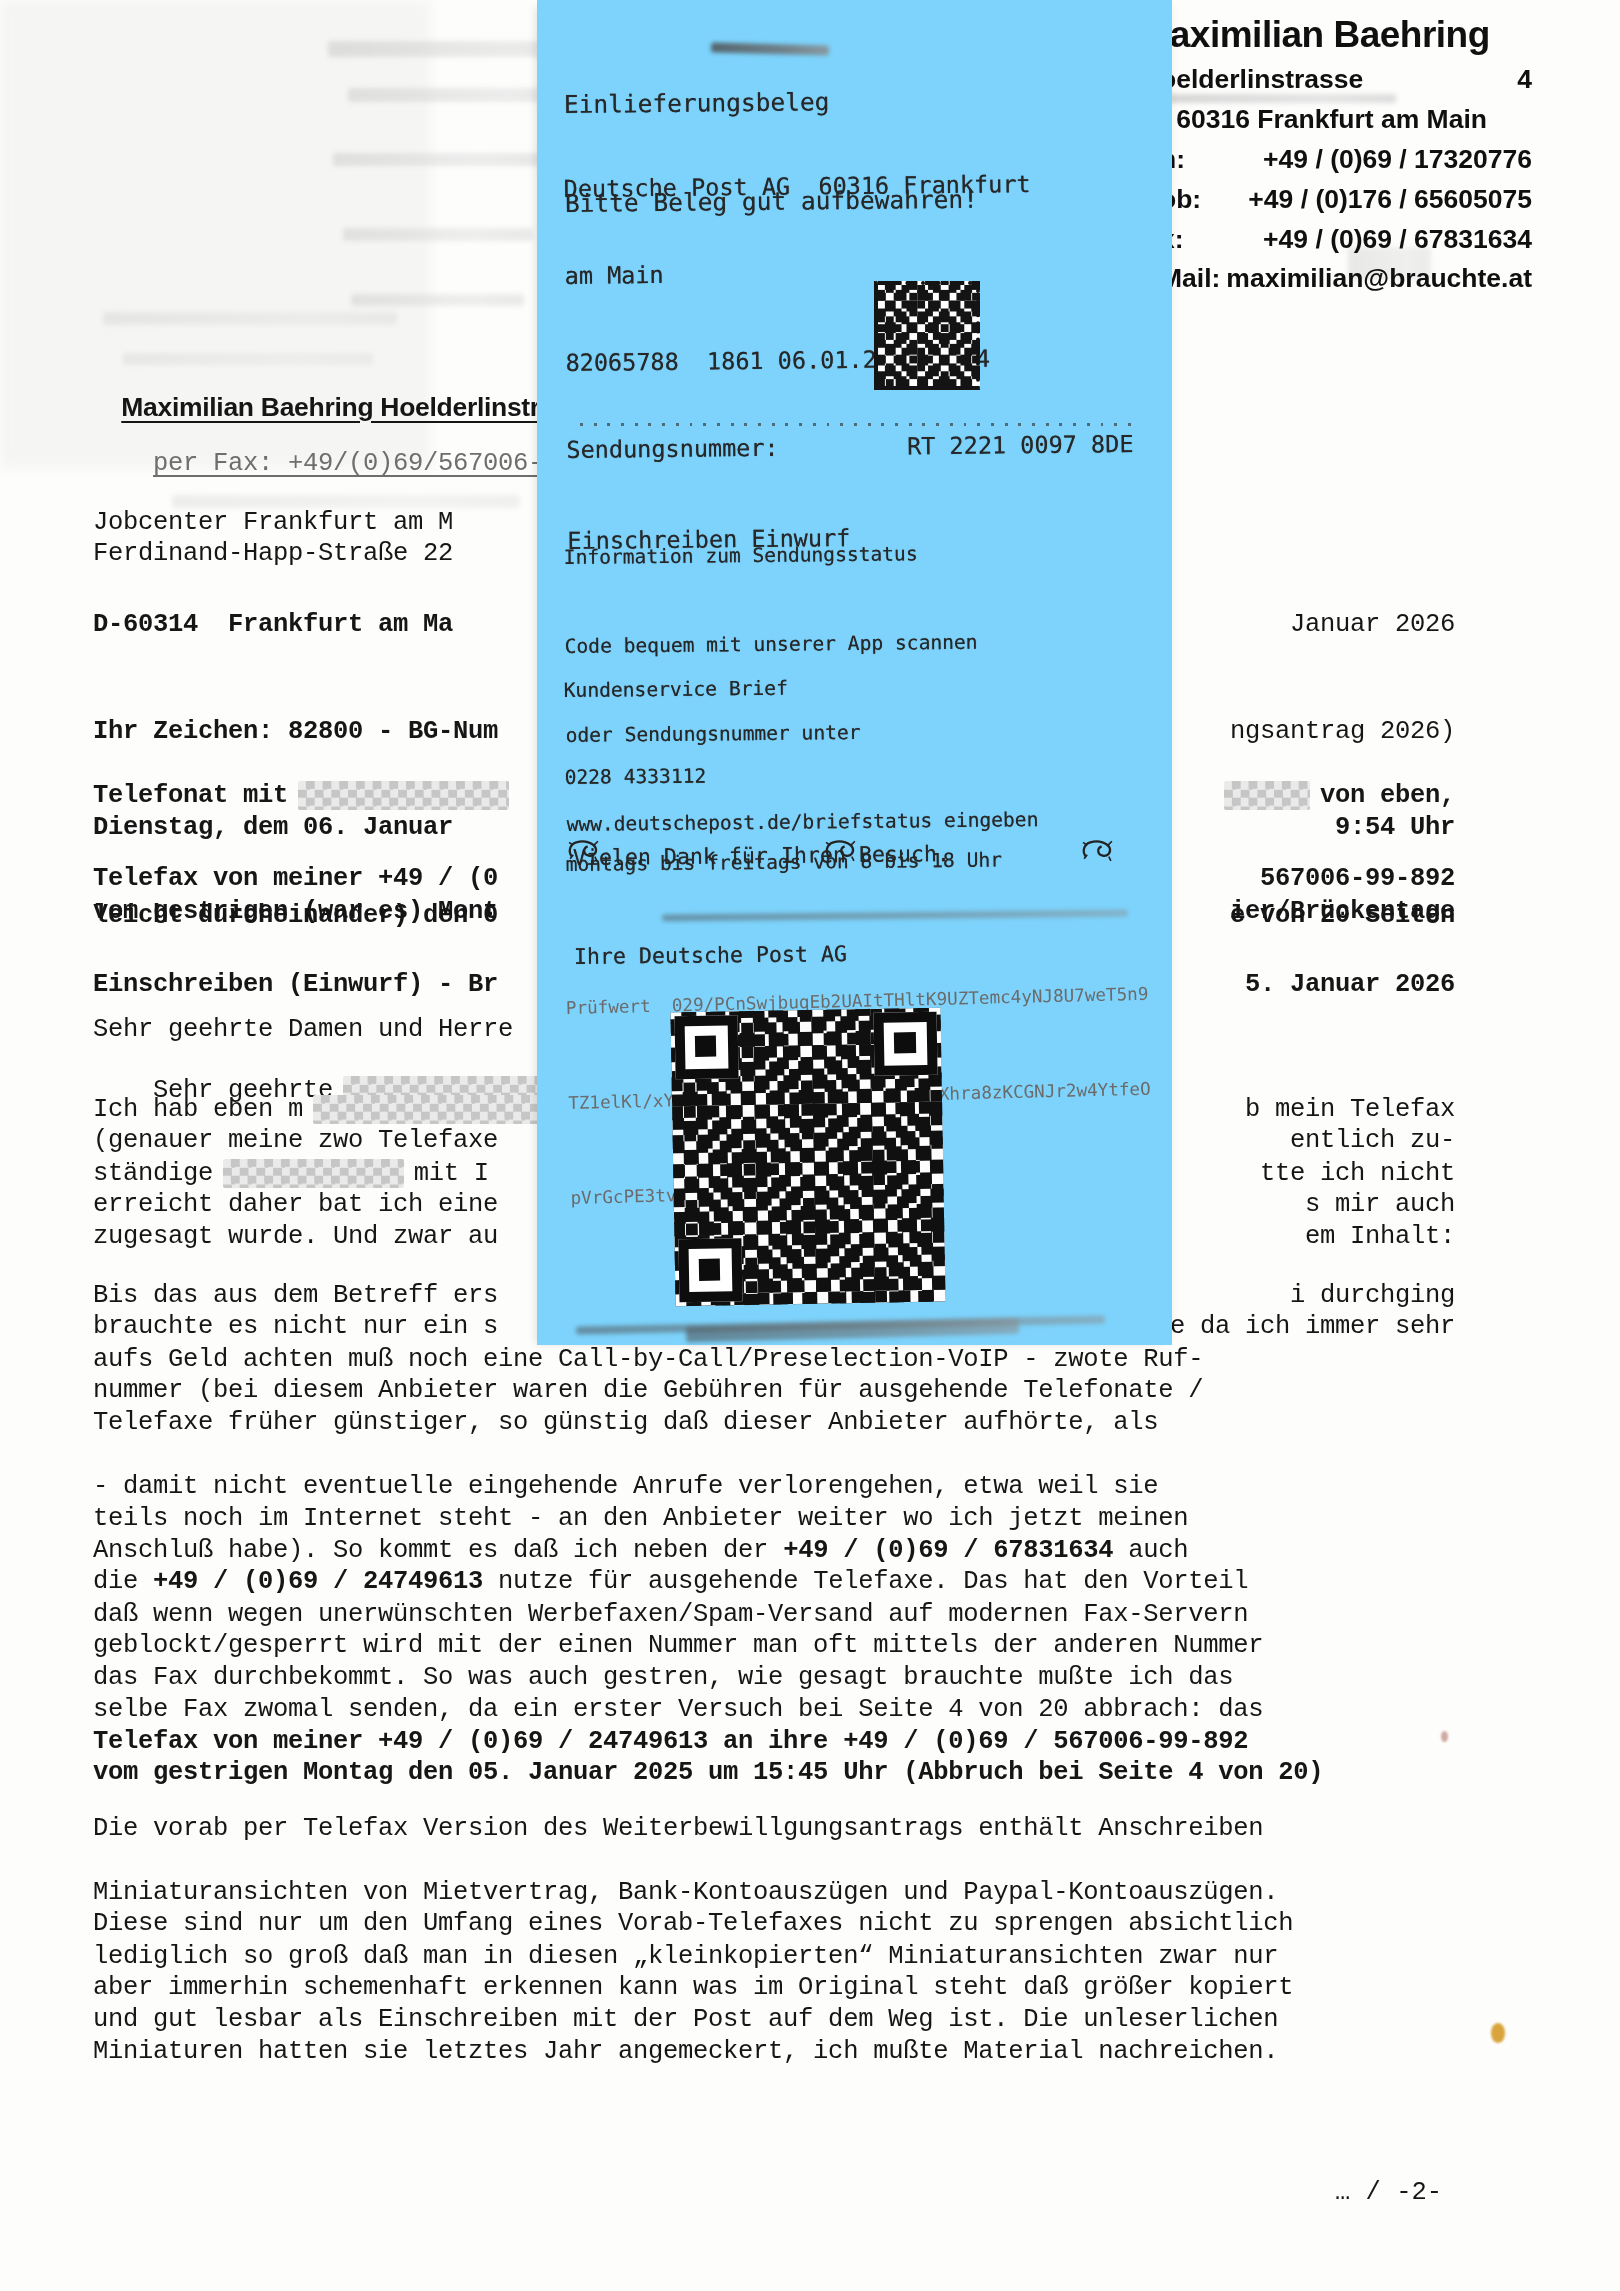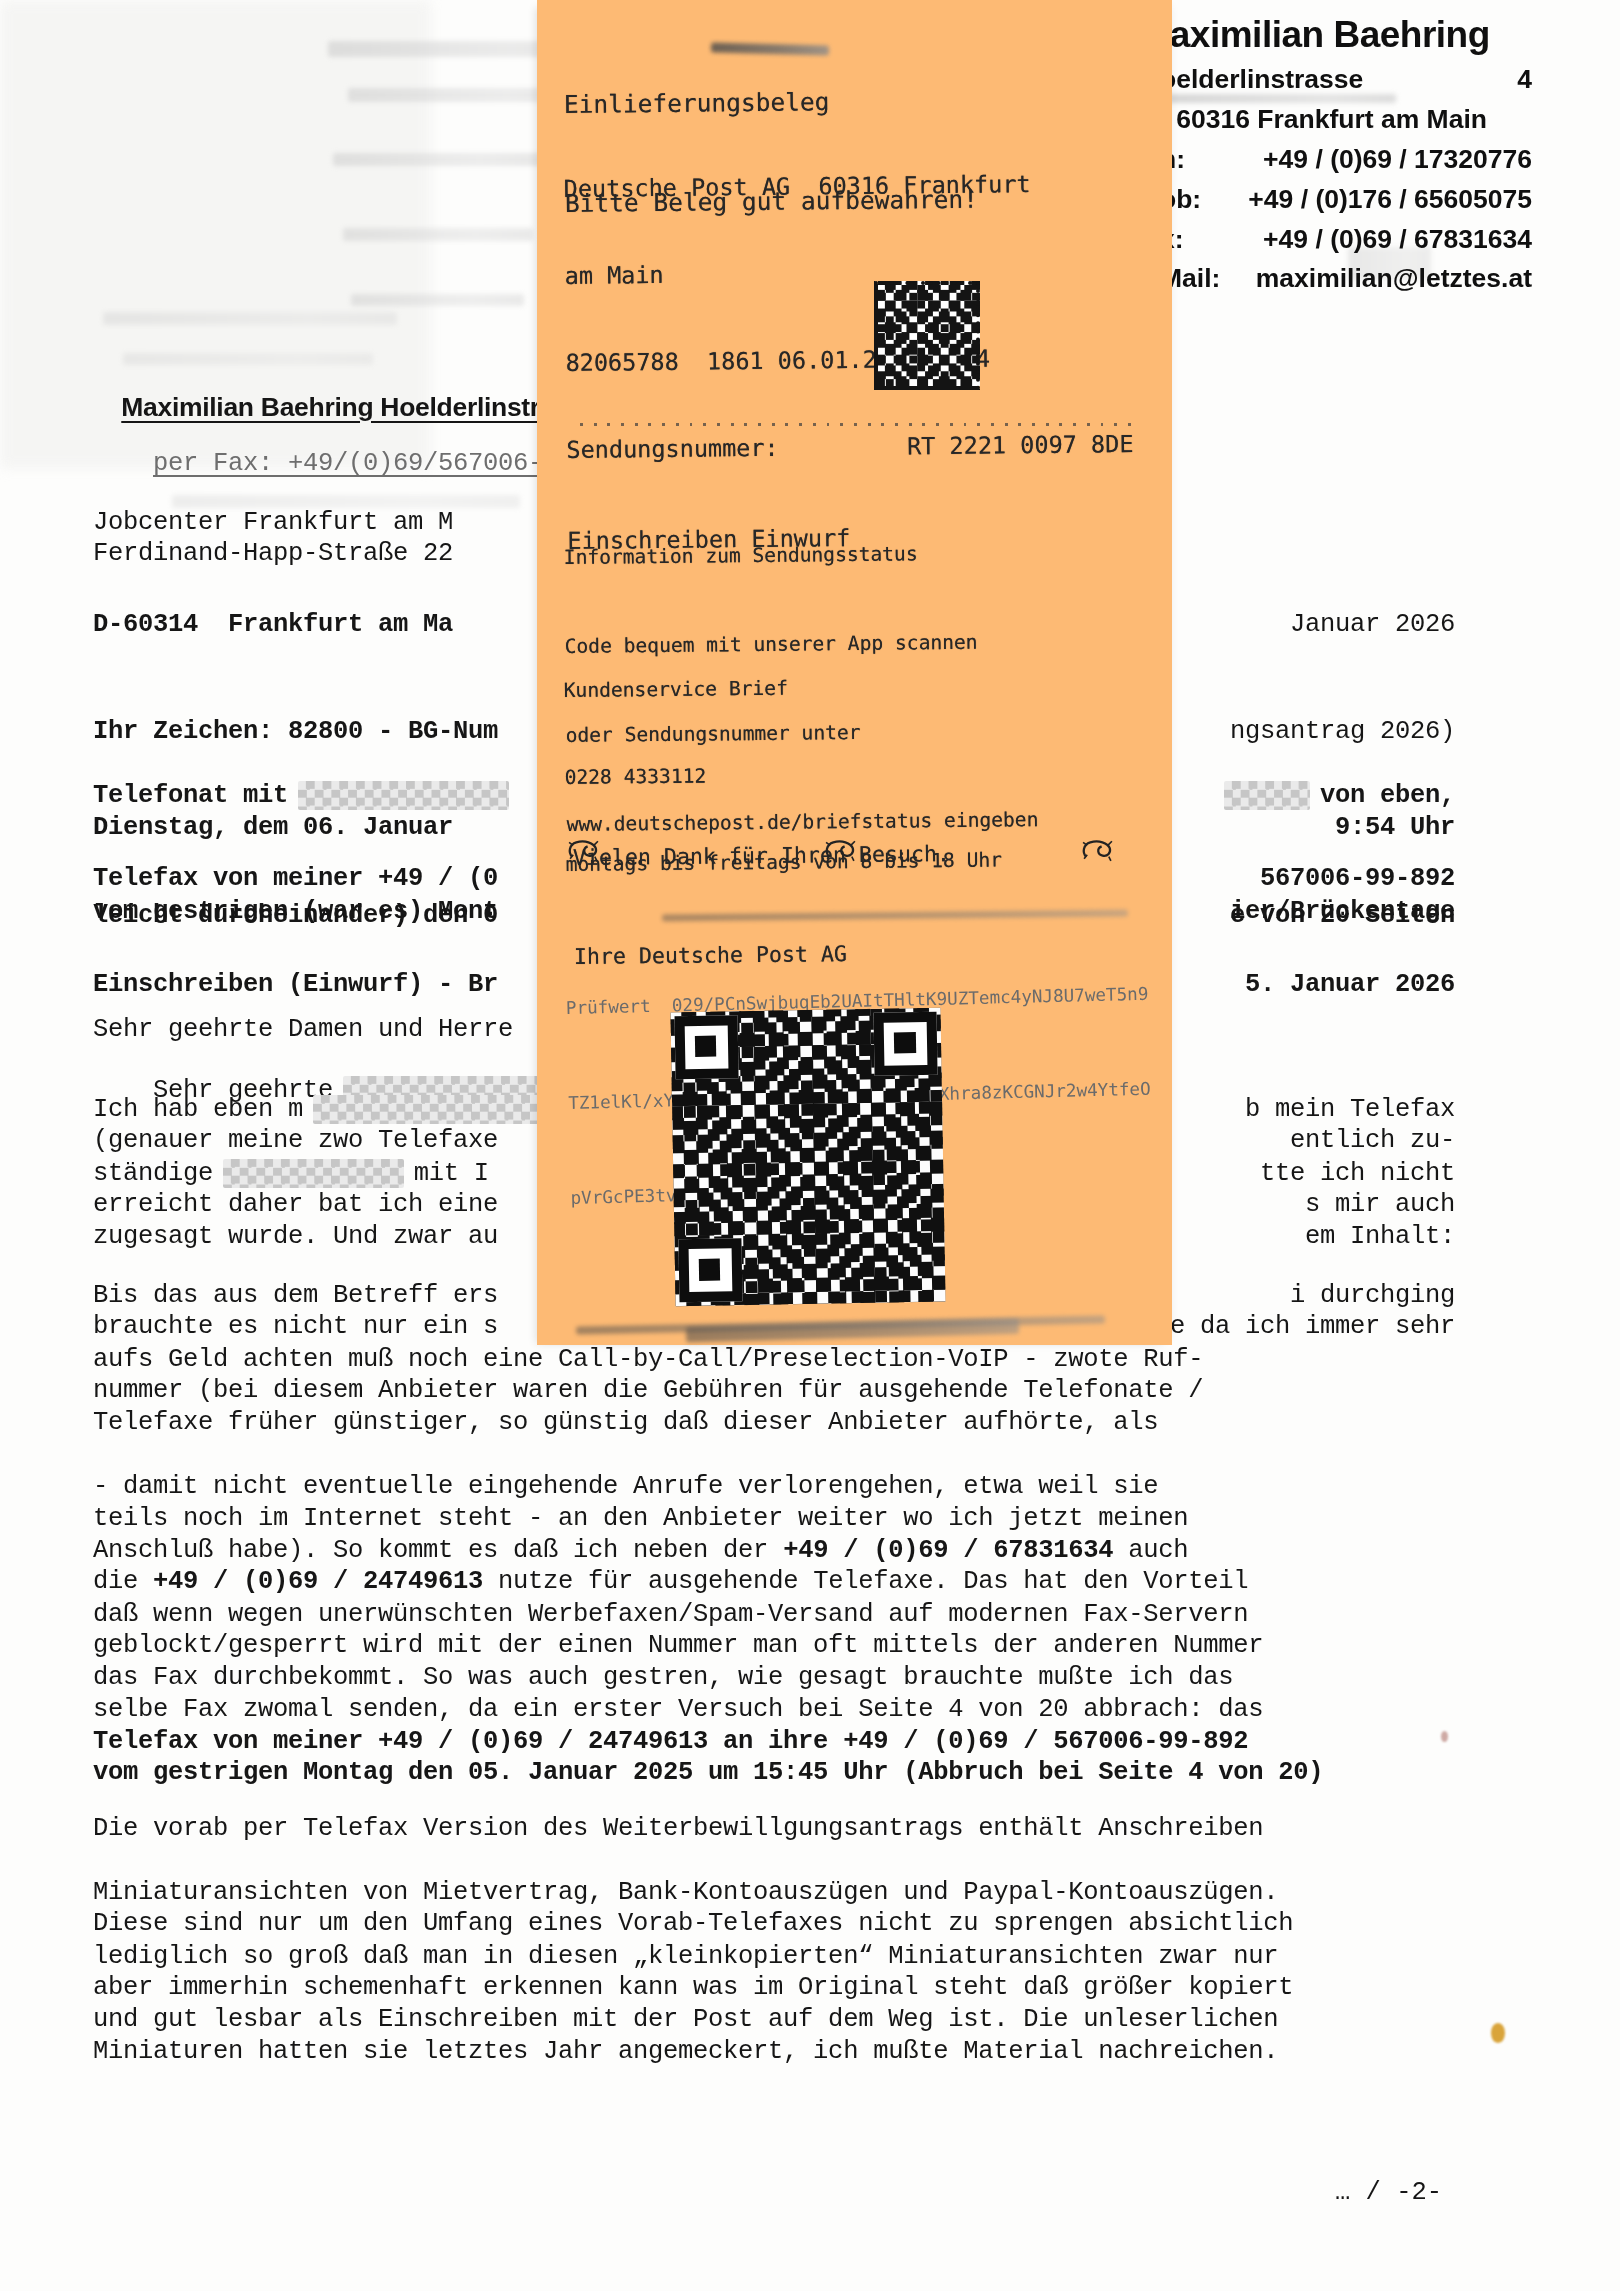--- a/index.html
+++ b/index.html
@@ -17,21 +17,21 @@
   .mosaic{display:inline-block;height:29px;align-self:center;
           background:repeating-conic-gradient(#c6c6c6 0% 25%,#eaeaea 0% 50%) 0 0/16.7px 16.7px;
           border-radius:2px;}
   
   .letterhead{position:absolute;left:1160px;top:13.7px;width:372px;
               font-family:"Liberation Sans",sans-serif;font-weight:bold;color:#101010;}
   .lh-name{font-size:37px;letter-spacing:-0.5px;white-space:nowrap;}
   .lh-row{display:flex;justify-content:space-between;font-size:26.5px;margin-top:8.8px;white-space:pre;}
   .lh-city{font-size:26.5px;margin-top:8.8px;text-align:left;white-space:pre;}
   
-  .receipt{position:absolute;left:537px;top:0;width:635px;height:1345px;background:#fdba74;
+  .receipt{position:absolute;left:537px;top:0;width:635px;height:1345px;background:#7dd3fc;
            box-shadow:-4.9px 2.9px 8.8px -3.9px rgba(0,0,0,0.14),4.9px 0 8.8px -4.9px rgba(0,0,0,0.07);}
   .stamp{position:absolute;font-family:"DejaVu Sans Mono",monospace;color:#272727;white-space:pre;
          text-shadow:0 0 0.7px rgba(25,25,25,0.65);transform:rotate(-0.6deg);transform-origin:left top;}
   .stamp-lines div{line-height:31px;}
   .dotline{position:absolute;height:2.9px;opacity:.7;
            background:repeating-linear-gradient(90deg,#3c3c3c 0 2.9px,transparent 2.9px 13.7px);}
   .barcode2d{position:absolute;left:337px;top:281px;width:98px;height:101px;
              border-left:4.9px solid #141414;border-bottom:4.9px solid #141414;
              border-top:4.9px dotted #141414;border-right:4.9px dotted #141414;
              background:
@@ -83,21 +83,21 @@
     <div class="lh-row">
       <span>ob:</span>
       <span>+49 / (0)176 / 65605075</span>
     </div>
     <div class="lh-row">
       <span>x:</span>
       <span>+49 / (0)69 / 67831634</span>
     </div>
     <div class="lh-row">
       <span>Mail:</span>
-      <span>maximilian@letztes.at</span>
+      <span>maximilian@brauchte.at</span>
     </div>
   </div>
   <div class="ghost" style="left:1166px;top:94px;width:230px;height:8.8px;opacity:.75;"></div>
 
   <div class="mono-line clip" style="top:361px;font-family:'Liberation Sans',sans-serif;font-weight:bold;font-size:26.5px;">
     <span class="u">Maximilian Baehring Hoelderlinstrasse 4 I</span>
   </div>
   <div class="mono-line clip gray" style="top:420px;">
     <span class="u">per Fax: +49/(0)69/567006-99-</span>
   </div>

